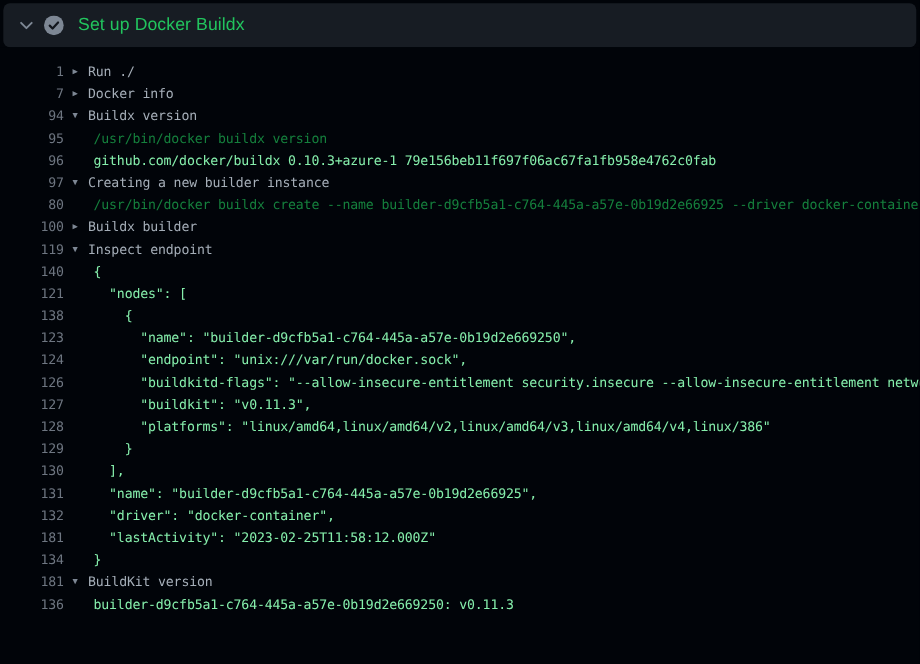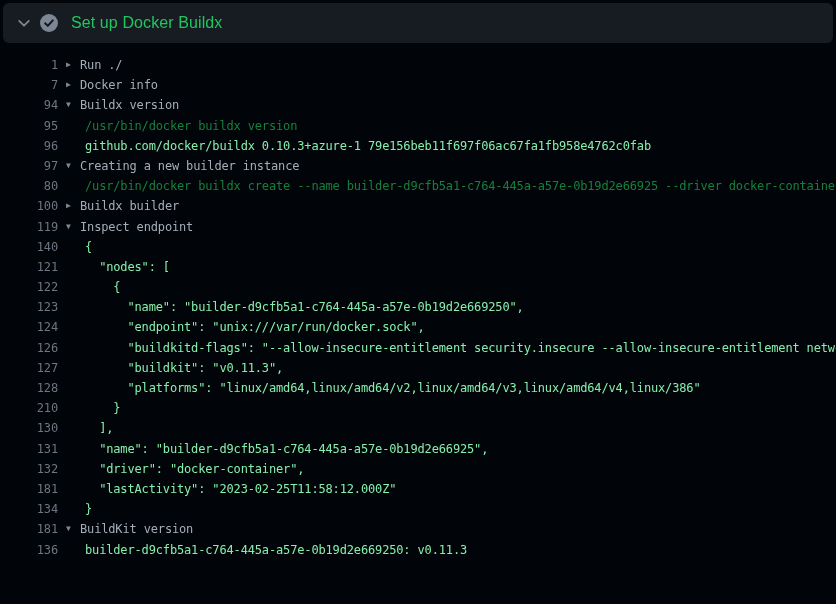--- a/index.html
+++ b/index.html
@@ -141,21 +141,21 @@
     <span class="num">140</span>
     
     <span class="text">{</span>
   </div>
     <div class="row output">
     <span class="num">121</span>
     
     <span class="text">  "nodes": [</span>
   </div>
     <div class="row output">
-    <span class="num">122</span>
+    <span class="num">138</span>
     
     <span class="text">    {</span>
   </div>
     <div class="row output">
     <span class="num">123</span>
     
     <span class="text">      "name": "builder-d9cfb5a1-c764-445a-a57e-0b19d2e669250",</span>
   </div>
     <div class="row output">
     <span class="num">124</span>
@@ -171,21 +171,21 @@
     <span class="num">127</span>
     
     <span class="text">      "buildkit": "v0.11.3",</span>
   </div>
     <div class="row output">
     <span class="num">128</span>
     
     <span class="text">      "platforms": "linux/amd64,linux/amd64/v2,linux/amd64/v3,linux/amd64/v4,linux/386"</span>
   </div>
     <div class="row output">
-    <span class="num">210</span>
+    <span class="num">129</span>
     
     <span class="text">    }</span>
   </div>
     <div class="row output">
     <span class="num">130</span>
     
     <span class="text">  ],</span>
   </div>
     <div class="row output">
     <span class="num">131</span>

